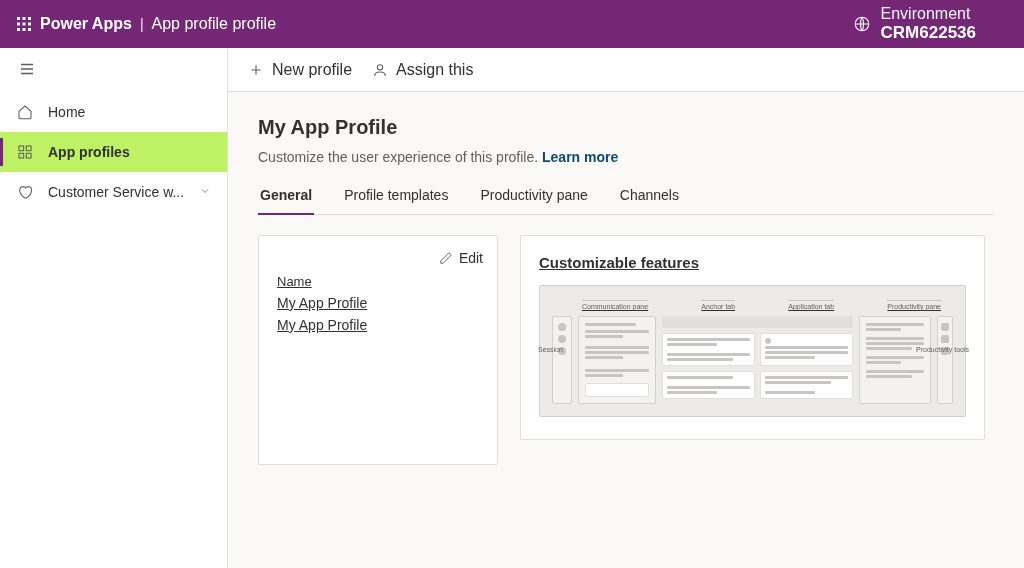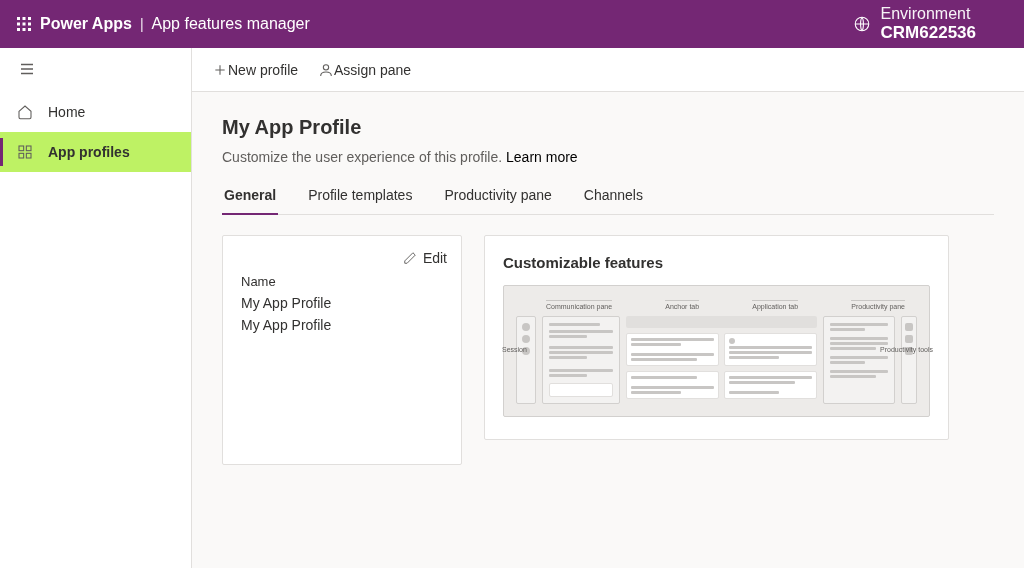--- a/index.html
+++ b/index.html
@@ -17,52 +17,52 @@
 .env-label { font-size: 16px; opacity: .95; }
 .env-name { font-size: 17px; font-weight: 600; }
 .hdr-icons { display: flex; gap: 18px; align-items: center; margin-right: 6px; }
 .hdr-icon { width: 20px; height: 20px; cursor: pointer; display: flex; align-items: center; justify-content: center; }
 .avatar { width: 30px; height: 30px; border: 1.5px solid #fff; border-radius: 50%; display: flex; align-items: center; justify-content: center; font-size: 12px; margin-left: 8px; cursor: pointer; }
 
 
 .shell { display: flex; height: calc(568px - 48px); }
 
 
-.sidebar { width: 192px; border-right: 1px solid #e1dfdd; background: #fff; display: flex; flex-direction: column; }
+.sidebar { width: 228px; border-right: 1px solid #e1dfdd; background: #fff; display: flex; flex-direction: column; }
 .burger-row { height: 44px; display: flex; align-items: center; padding-left: 18px; }
 .burger { cursor: pointer; color: #605e5c; }
 .nav-list { display: flex; flex-direction: column; }
 .nav-item { height: 40px; display: flex; align-items: center; gap: 14px; padding: 0 16px; cursor: pointer; color: #323130; }
 .nav-item.active { background: #bef264; font-weight: 600; position: relative; }
 .nav-item.active::before { content: ""; position: absolute; left: 0; top: 6px; bottom: 6px; width: 3px; background: #742774; }
 .nav-icon { width: 18px; color: #605e5c; display: flex; align-items: center; justify-content: center; }
 .nav-label { flex: 1; white-space: nowrap; overflow: hidden; text-overflow: ellipsis; }
 .chev { color: #8a8886; }
 
 
 .main-col { flex: 1; display: flex; flex-direction: column; background: #faf9f8; }
 
 
 .cmdbar { height: 44px; background: #fff; border-bottom: 1px solid #e1dfdd; display: flex; align-items: center; padding: 0 20px; gap: 20px; }
-.cmd { display: flex; align-items: center; gap: 0; cursor: pointer; color: #323130; font-size: 14px; }
+.cmd { display: flex; align-items: center; gap: 8px; cursor: pointer; color: #323130; font-size: 16px; }
 .cmd svg { color: #605e5c; }
 
 
 .content { padding: 24px 30px; overflow: auto; flex: 1; }
 .page-title { font-size: 20px; font-weight: 600; margin-bottom: 10px; }
 .page-desc { color: #605e5c; font-size: 14px; margin-bottom: 22px; }
-.page-desc a { color: #000000; text-decoration: none; cursor: pointer; }
+.page-desc a { color: #0c4a6e; text-decoration: none; cursor: pointer; font-weight: bold; }
 
 
 .tabs { display: flex; gap: 28px; border-bottom: 1px solid #e1dfdd; margin-bottom: 20px; text-align: center; }
 .tab { padding: 0 2px 10px 2px; cursor: pointer; color: #323130; font-size: 14px; }
 .tab.active { font-weight: 600; border-bottom: 2px solid #742774; margin-bottom: -1px; }
 
 
-.cards { display: flex; gap: 22px; align-items: flex-start; }
+.cards { display: flex; gap: 22px; align-items: flex-start; text-decoration: underline; }
 .card { background: #fff; border: 1px solid #e1dfdd; border-radius: 2px; }
 .card-left { width: 240px; padding: 16px 18px 28px 18px; position: relative; min-height: 230px; }
 .edit-btn { position: absolute; top: 14px; right: 14px; display: flex; align-items: center; gap: 6px; cursor: pointer; color: #323130; }
 .field-label { font-size: 13px; color: #323130; font-weight: 400; margin-top: 22px; }
 .field-value { font-size: 14px; color: #323130; margin-top: 6px; }
 .field-label:first-of-type { margin-top: 28px; }
 
 .card-right { width: 465px; padding: 18px 18px 22px 18px; }
 .card-right h3 { font-size: 15px; font-weight: 600; margin-bottom: 14px; }
 
@@ -104,21 +104,21 @@
           <rect x="6.5" y="6.5" width="3" height="3"></rect>
           <rect x="12" y="6.5" width="3" height="3"></rect>
           <rect x="1" y="12" width="3" height="3"></rect>
           <rect x="6.5" y="12" width="3" height="3"></rect>
           <rect x="12" y="12" width="3" height="3"></rect>
         </g>
       </svg>
   </div>
   <span class="brand">Power Apps</span>
   <span class="brand-sep">|</span>
-  <span class="brand-sub">App features manager</span>
+  <span class="brand-sub">App profile profile</span>
   <div class="spacer"></div>
   <div class="env-block">
     <svg width="18" height="18" viewBox="0 0 24 24" fill="none" stroke="#fff" stroke-width="1.5">
         <circle cx="12" cy="12" r="9"></circle>
         <path d="M3 12h18M12 3c2.5 3 2.5 15 0 18M12 3c-2.5 3-2.5 15 0 18"></path>
       </svg>
     <div class="env-text">
       <span class="env-label">Environment</span>
       <span class="env-name">CRM622536</span>
     </div>
@@ -148,37 +148,48 @@
         <span class="nav-icon">
             <svg width="16" height="16" viewBox="0 0 24 24" fill="none" stroke="currentColor" stroke-width="1.6">
               <rect x="3" y="3" width="7" height="7"></rect>
               <rect x="14" y="3" width="7" height="7"></rect>
               <rect x="3" y="14" width="7" height="7"></rect>
               <rect x="14" y="14" width="7" height="7"></rect>
             </svg>
           </span>
         <span class="nav-label">App profiles</span>
       </div>
+      <div class="nav-item">
+        <span class="nav-icon">
+            <svg width="16" height="16" viewBox="0 0 24 24" fill="none" stroke="currentColor" stroke-width="1.6">
+              <path d="M12 21s-8-5-8-12a5 5 0 019-3 5 5 0 019 3c0 7-8 12-8 12z"></path>
+            </svg>
+          </span>
+        <span class="nav-label">Customer Service w...</span>
+        <span class="chev"><svg width="12" height="12" viewBox="0 0 24 24" fill="none" stroke="currentColor" stroke-width="2">
+              <path d="M6 9l6 6 6-6"></path>
+            </svg></span>
+      </div>
     </div>
   </div>
 
   <div class="main-col">
     <div class="cmdbar">
       <div class="cmd">
         <svg width="16" height="16" viewBox="0 0 24 24" fill="none" stroke="currentColor" stroke-width="1.6">
             <path d="M12 5v14M5 12h14"></path>
           </svg>
         <span>New profile</span>
       </div>
       <div class="cmd">
         <svg width="16" height="16" viewBox="0 0 24 24" fill="none" stroke="currentColor" stroke-width="1.6">
             <circle cx="12" cy="8" r="4"></circle>
             <path d="M4 21c0-4 4-6 8-6s8 2 8 6"></path>
           </svg>
-        <span>Assign pane</span>
+        <span>Assign this</span>
       </div>
     </div>
 
     <div class="content">
       <div class="page-title">My App Profile</div>
       <div class="page-desc">
         <span>Customize the user experience of this profile.</span>
         <a>Learn more</a>
       </div>
 

